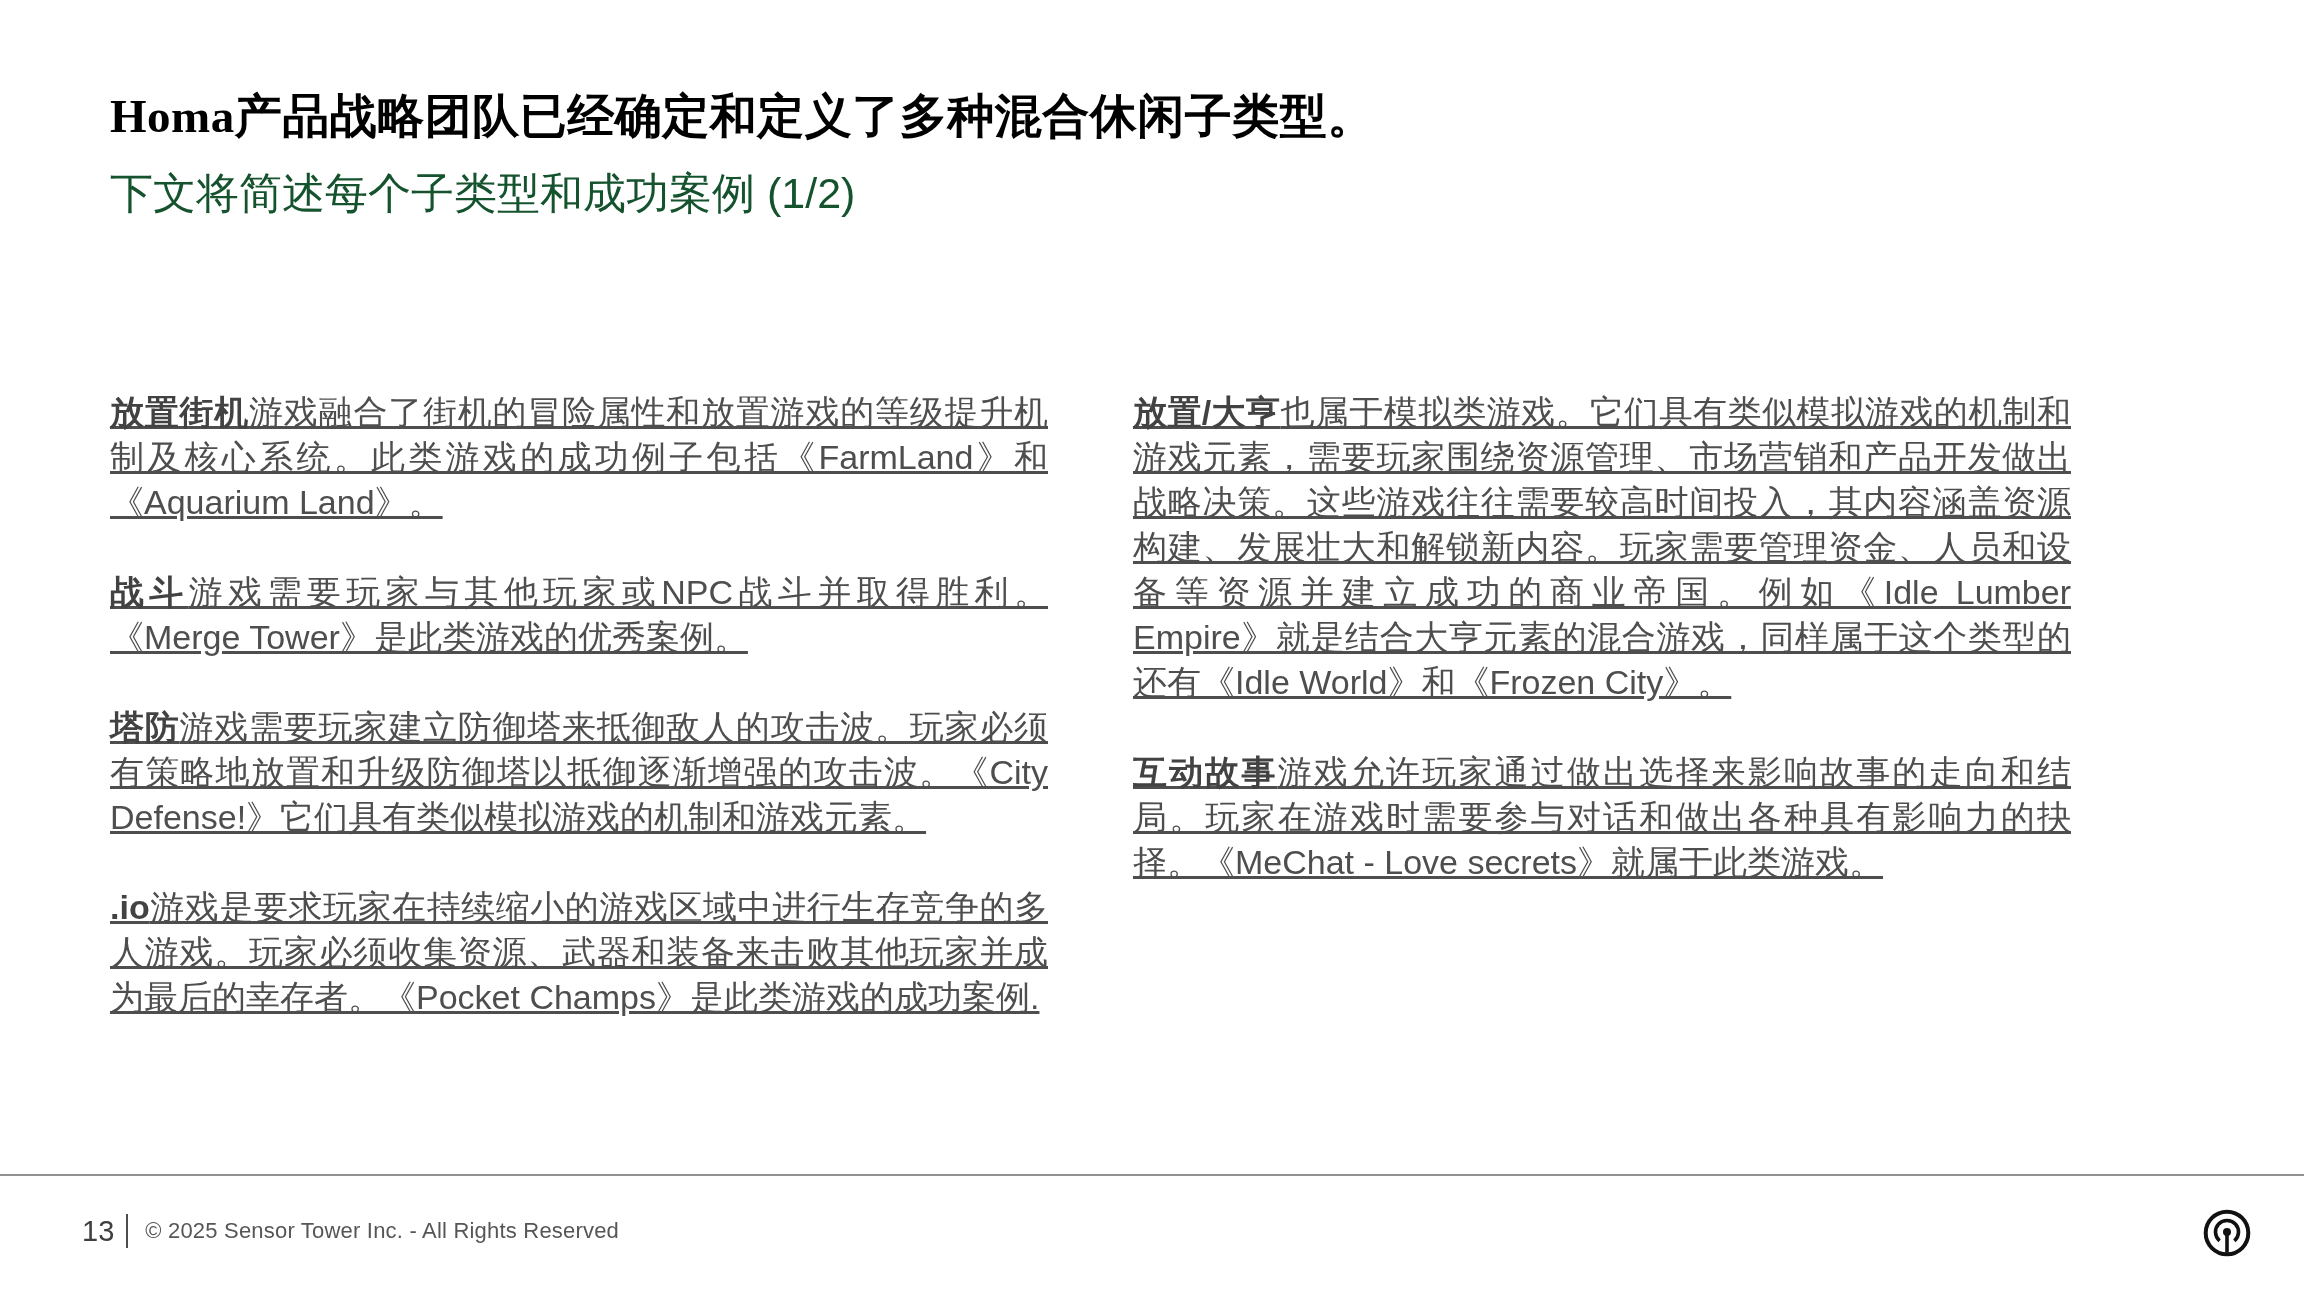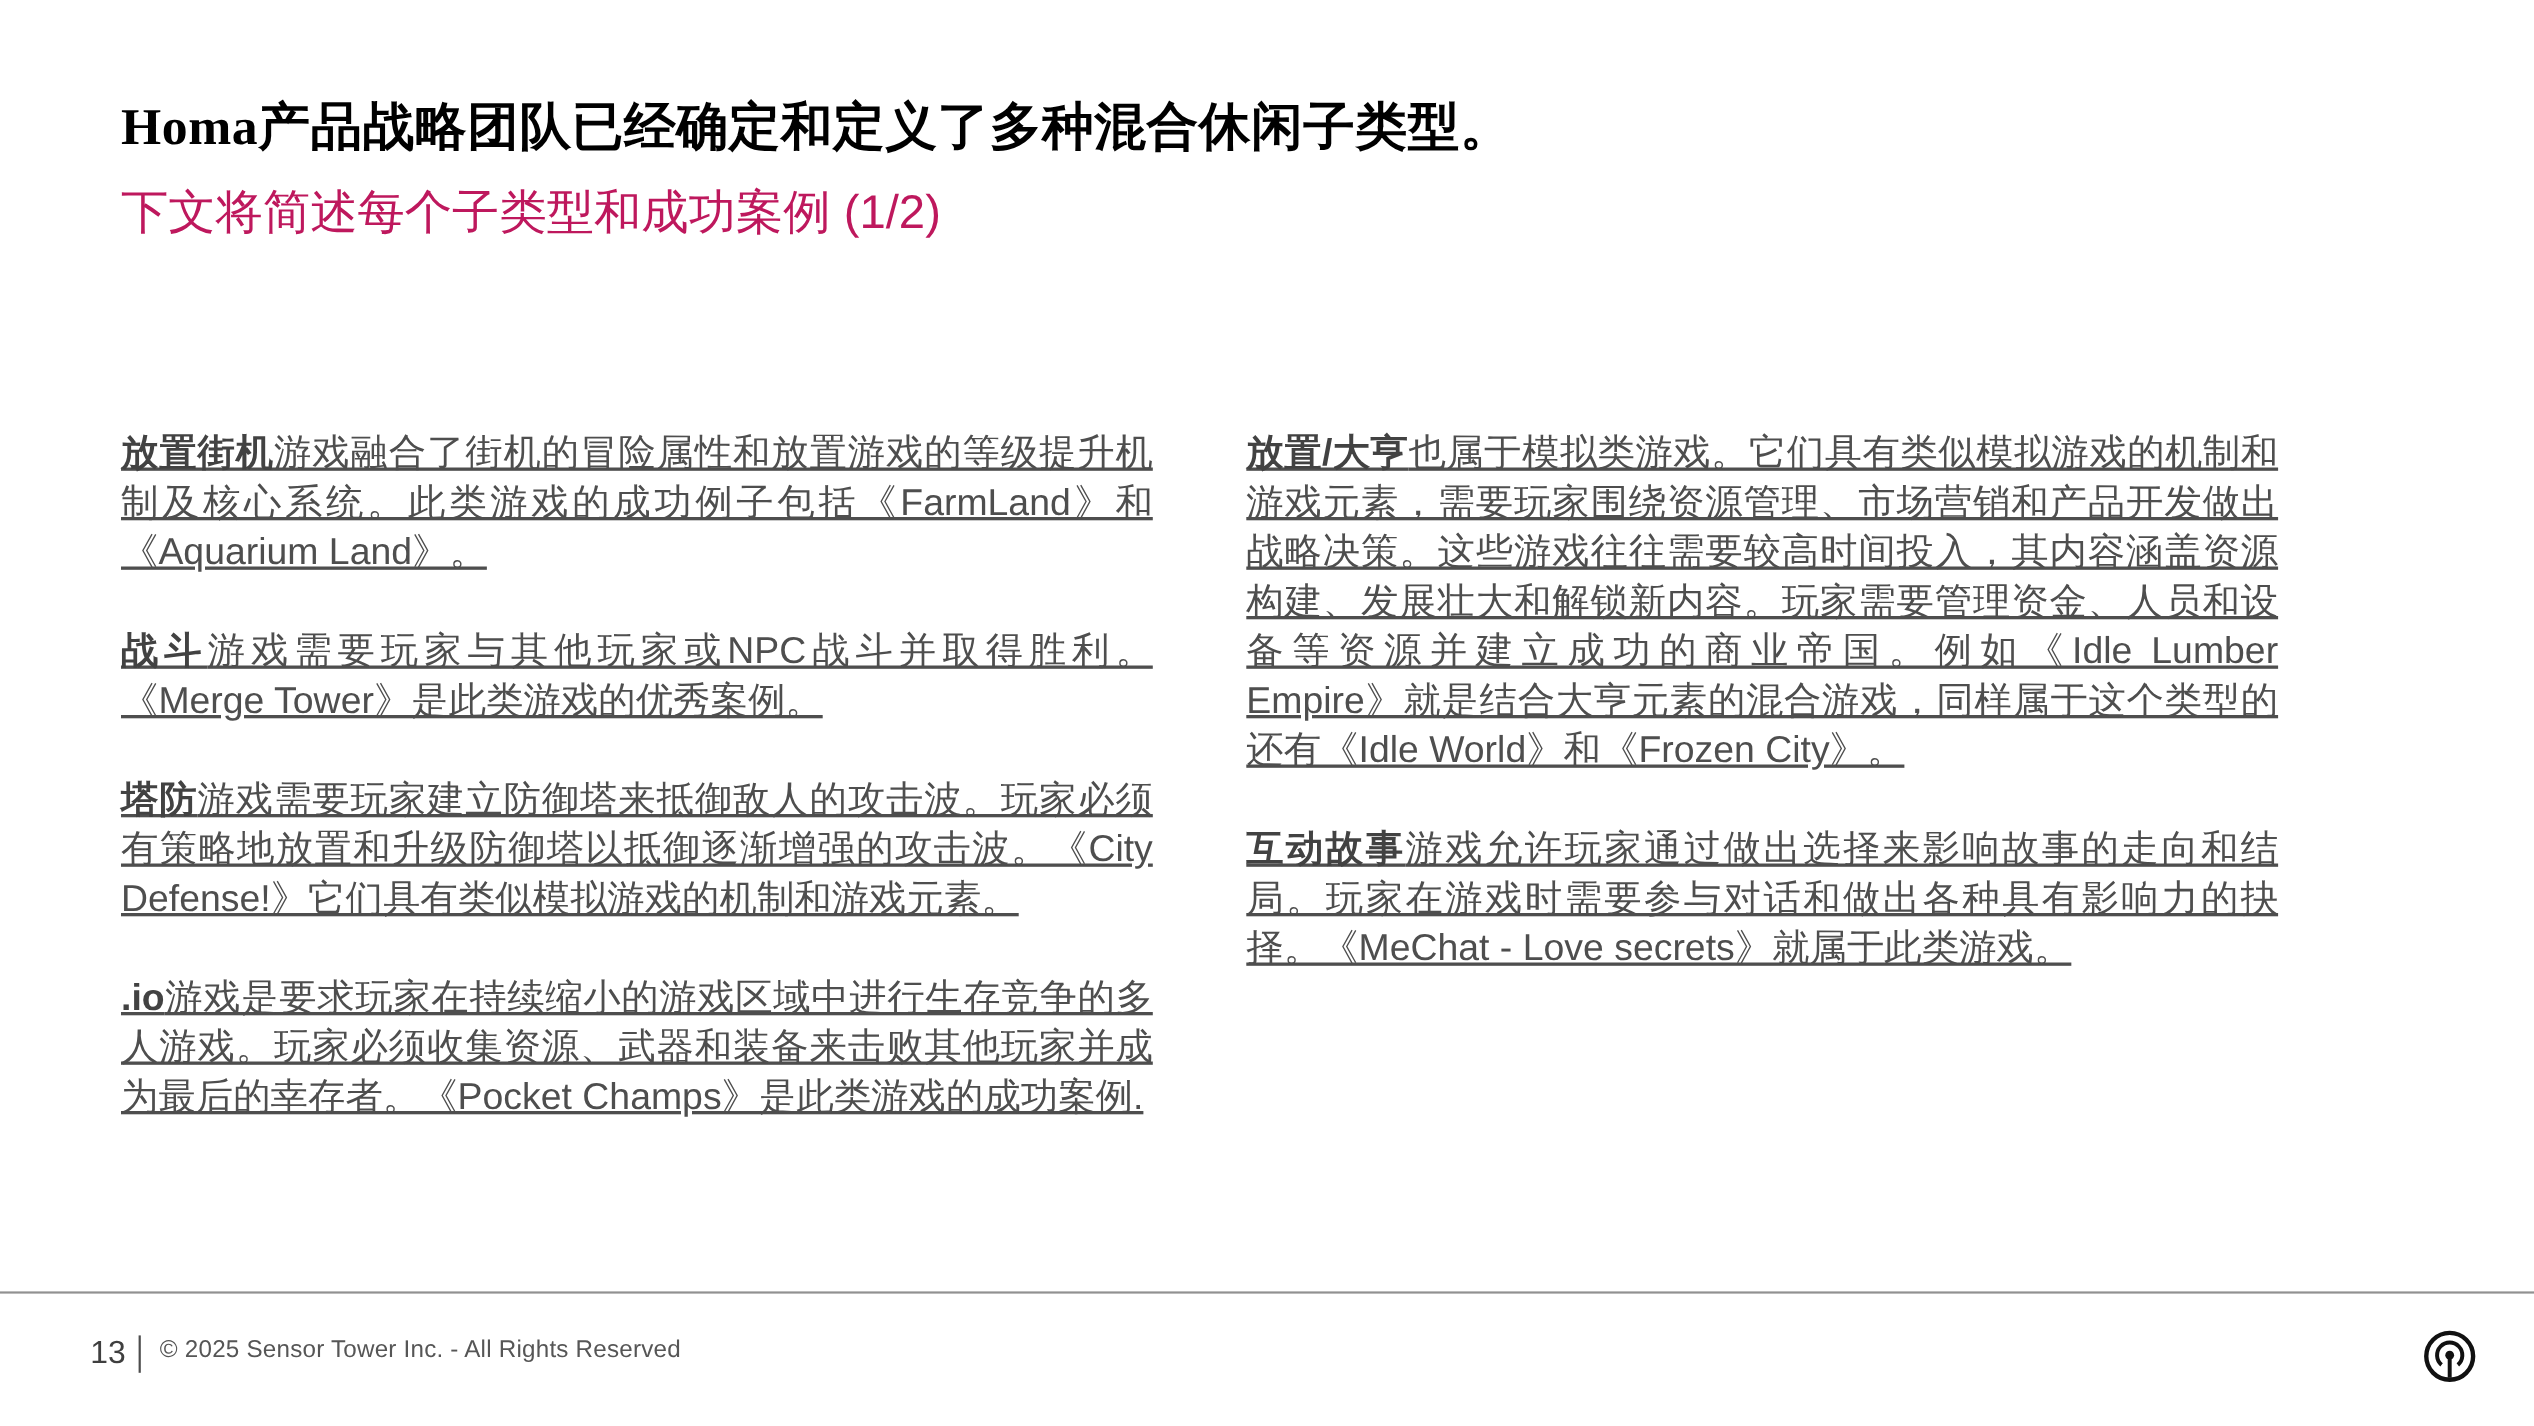--- a/index.html
+++ b/index.html
@@ -16,21 +16,21 @@
   .header { position: absolute; left: 110px; top: 86px; right: 120px; }
   .title {
     font-size: 47px; line-height: 60px;
     font-weight: 800; color: #000000;
     letter-spacing: 0.5px;
     margin: 0;
     font-family: Liberation Serif, serif;
   }
   .subtitle {
     font-size: 43px; line-height: 54px;
-    font-weight: 400; color: #be185d;
+    font-weight: 400; color: #14532d;
     margin: 20px 0 0 0;
   }
 
   
   .content {
     position: absolute; left: 110px; top: 390px;
     display: flex; gap: 85px;
   }
   .col { width: 938px; }
   .para {
@@ -43,21 +43,21 @@
   }
   .para b { font-weight: 700; color: #424242; }
 
   
   .rule {
     position: absolute; left: 0; right: 0; top: 1174px;
     height: 2px; background: #919191;
   }
   .footer {
     position: absolute; left: 82px; top: 1214px;
-    display: flex; 
+    display: flex; align-items: center;
   }
   .page-num { font-size: 29px; color: #3f3f3f; }
   .footer-sep {
     width: 2px; height: 34px; background: #4d4d4d;
     margin: 0 17px 0 12px;
   }
   .copyright { font-size: 22px; color: #565656; letter-spacing: 0.2px; }
 
   .logo {
     position: absolute; top: 1208px; right: 52px;

